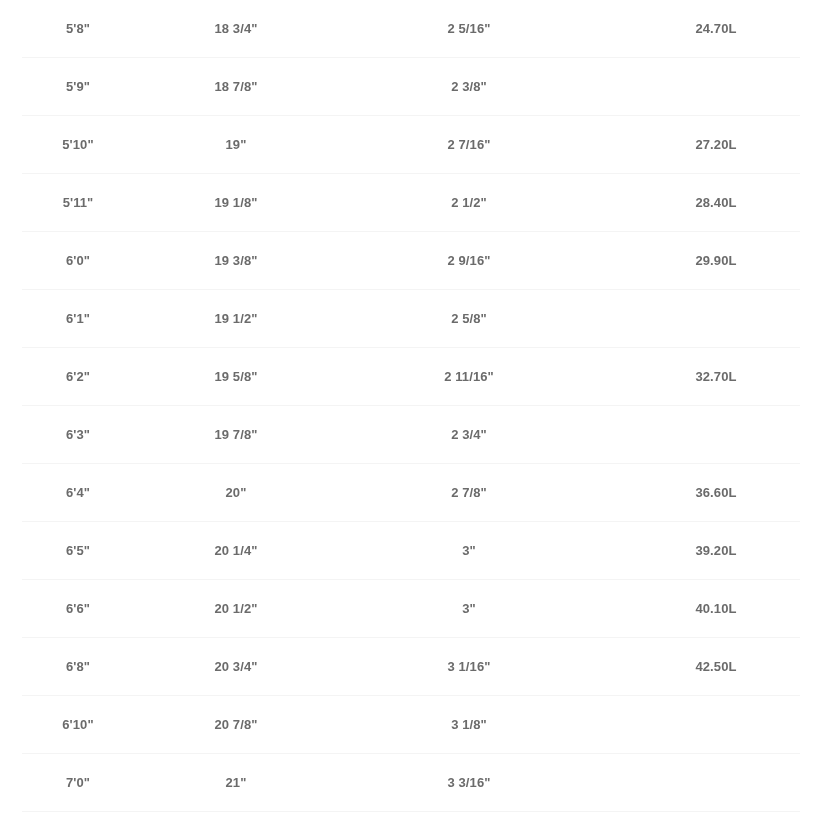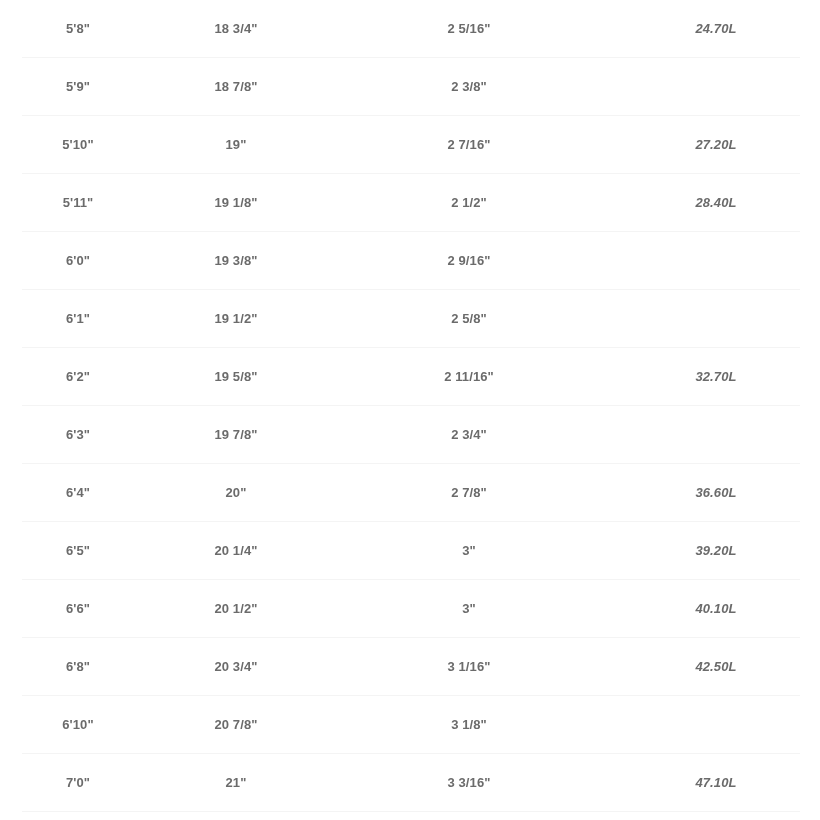--- a/index.html
+++ b/index.html
@@ -52,21 +52,21 @@
     text-align: center;
     letter-spacing: 0.1px;
     line-height: 1.2;
     white-space: nowrap;
     box-sizing: border-box;
   }
   
   .col-height    { width: 156px; margin-left: 0px; }
   .col-width     { width: 160px; }
   .col-thickness { width: 306px; }
-  .col-volume    { width: 188px; font-style: italic; }
+  .col-volume    { width: 188px; }
 </style>
 </head>
 <body>
 
 <div class="chart-table">
   <div class="table-body" id="table-body">
       <div class="table-row">
         <div class="cell col-height">5'8"</div>
         <div class="cell col-width">18 3/4"</div>
         <div class="cell col-thickness">2 5/16"</div>
@@ -86,20 +86,21 @@
       <div class="table-row">
         <div class="cell col-height">5'11"</div>
         <div class="cell col-width">19 1/8"</div>
         <div class="cell col-thickness">2 1/2"</div>
         <div class="cell col-volume">28.40L</div>
       </div>
       <div class="table-row">
         <div class="cell col-height">6'0"</div>
         <div class="cell col-width">19 3/8"</div>
         <div class="cell col-thickness">2 9/16"</div>
+        <div class="cell col-volume">29.90L</div>
       </div>
       <div class="table-row">
         <div class="cell col-height">6'1"</div>
         <div class="cell col-width">19 1/2"</div>
         <div class="cell col-thickness">2 5/8"</div>
       </div>
       <div class="table-row">
         <div class="cell col-height">6'2"</div>
         <div class="cell col-width">19 5/8"</div>
         <div class="cell col-thickness">2 11/16"</div>
@@ -136,16 +137,15 @@
       </div>
       <div class="table-row">
         <div class="cell col-height">6'10"</div>
         <div class="cell col-width">20 7/8"</div>
         <div class="cell col-thickness">3 1/8"</div>
       </div>
       <div class="table-row">
         <div class="cell col-height">7'0"</div>
         <div class="cell col-width">21"</div>
         <div class="cell col-thickness">3 3/16"</div>
-        <div class="cell col-volume">47.10L</div>
       </div>
     </div>
 </div>
 
 </body></html>

